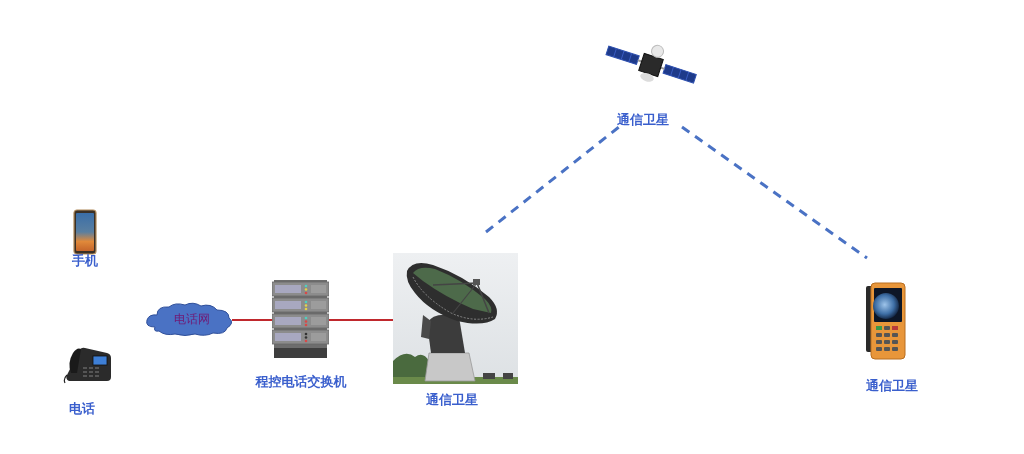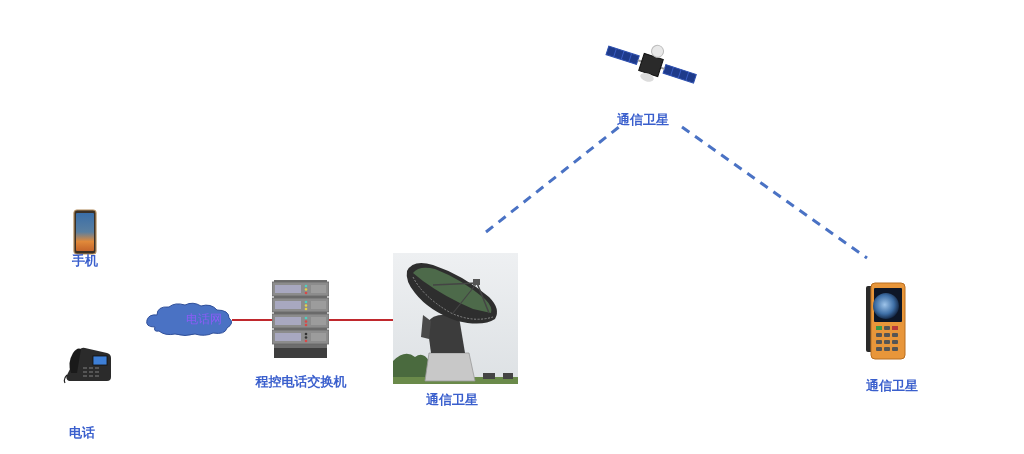--- a/index.html
+++ b/index.html
@@ -75,28 +75,28 @@
         <rect x="20" y="28" width="4" height="2"></rect>
           <rect x="26" y="28" width="4" height="2"></rect>
           <rect x="32" y="28" width="4" height="2"></rect>
         <rect x="20" y="32" width="4" height="2"></rect>
           <rect x="26" y="32" width="4" height="2"></rect>
           <rect x="32" y="32" width="4" height="2"></rect>
       </g>
       <path d="M4 32 Q0 36 2 40" stroke="#222" stroke-width="1.2" fill="none"></path>
     </svg>
   </div>
-  <div class="label" style="left:82px;top:424px;">电话</div>
+  <div class="label" style="left:82px;top:400px;">电话</div>
 
   <div class="node" style="left:143px;top:301px;">
     <svg width="92" height="36" viewBox="0 0 92 36">
       <path d="M12 26 Q2 26 4 19 Q6 13 14 14 Q14 5 26 6 Q32 1 42 4 Q50 0 58 5 Q68 2 74 9 Q86 9 86 17 Q92 22 84 27 Q82 34 70 32 Q62 36 52 33 Q42 36 32 33 Q22 35 16 30 Q10 31 12 26 Z" fill="#4a72c4" stroke="#2f4f9a" stroke-width="1"></path>
     </svg>
   </div>
-  <div class="label" style="left:204px;top:311px;color:#8b5cf6;font-weight:normal;font-size:12px;">电话网</div>
+  <div class="label" style="left:192px;top:311px;color:#701a75;font-weight:normal;font-size:12px;">电话网</div>
 
   <div class="node" style="left:272px;top:280px;">
     <svg width="57" height="78" viewBox="0 0 57 78">
       <rect x="2" y="0" width="53" height="78" fill="#6d6d6d"></rect>
       <rect x="2" y="68" width="53" height="10" fill="#3e3e3e"></rect>
       <g>
         <rect x="0" y="2" width="57" height="14" fill="#8c8c8c" stroke="#666" stroke-width="0.8"></rect>
         <rect x="3" y="5" width="26" height="8" fill="#a8a8c0"></rect>
         <circle cx="34" cy="6" r="1.3" fill="#4fd0c0"></circle>
           <circle cx="34" cy="9.5" r="1.3" fill="#e4d24a"></circle>

